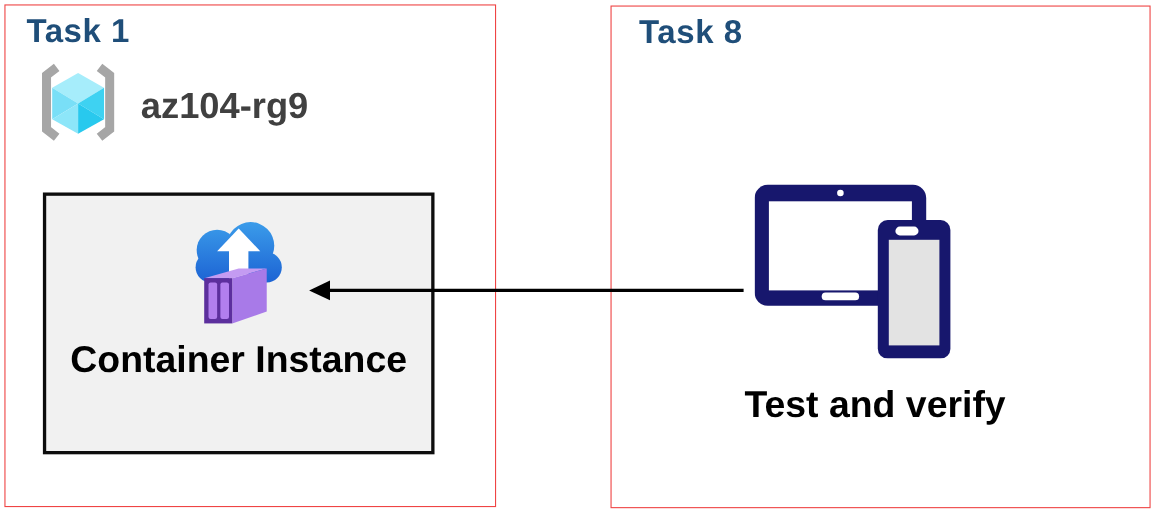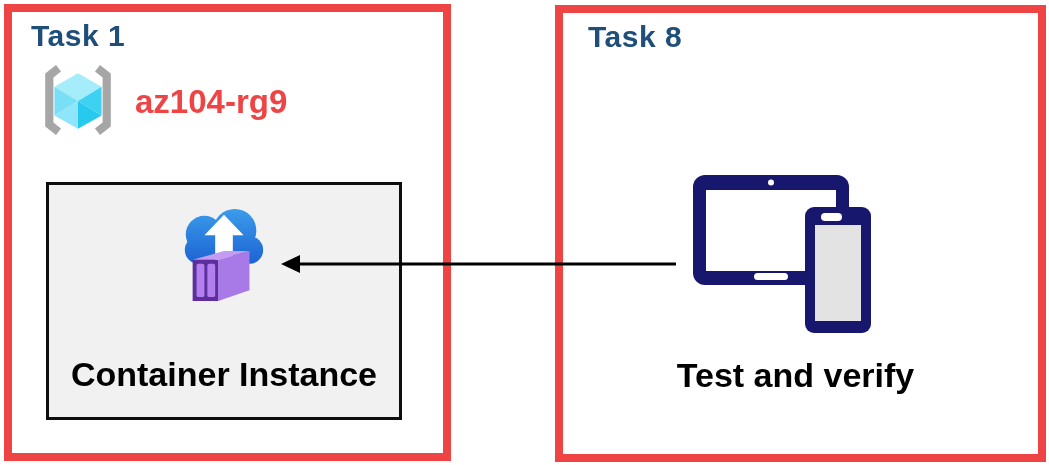--- a/index.html
+++ b/index.html
@@ -6,47 +6,47 @@
   html, body { background: #ffffff; }
   body {
     font-family: "Liberation Sans", "DejaVu Sans", sans-serif;
     width: 1049px; height: 465px; overflow: hidden;
   }
   .canvas { position: relative; width: 1049px; height: 465px; background: #ffffff; }
 
   .task-box {
     position: absolute;
     background: #ffffff;
-    border: 8px solid #ef4444;
+    border: 1px solid #ef4444;
   }
   .task1 { left: 4px; top: 4px; width: 447px; height: 457px; }
   .task2 { left: 555px; top: 5px; width: 491px; height: 457px; }
 
   .box-title {
     position: absolute;
     font-size: 30px;
     font-weight: 700;
     color: #1f4e79;
     letter-spacing: 0.5px;
   }
   .task1 .box-title { left: 19px; top: 7px; }
   .task2 .box-title { left: 25px; top: 7px; }
 
   .rg-row {
     position: absolute; left: 25px; top: 52px;
     display: flex; align-items: center; gap: 16px;
   }
-  .rg-name { font-size: 33px; font-weight: 700; color: #ef4444; }
+  .rg-name { font-size: 33px; font-weight: 700; color: #404040; }
 
   .inner-box {
     position: absolute; left: 34px; top: 170px;
     width: 356px; height: 238px;
     background: #f1f1f1;
     border: 3px solid #0d0d0d;
-    display: flex; flex-direction: column; align-items: center; gap: 40px;
+    display: flex; flex-direction: column; align-items: center;
   }
   .inner-box .icon-wrap { margin-top: 16px; line-height: 0; }
   .inner-label {
     margin-top: 10px;
     font-size: 34px; font-weight: 700; color: #000000;
     white-space: nowrap;
   }
 
   .devices-wrap { position: absolute; left: 130px; top: 160px; line-height: 0; }
   .t2-label {

